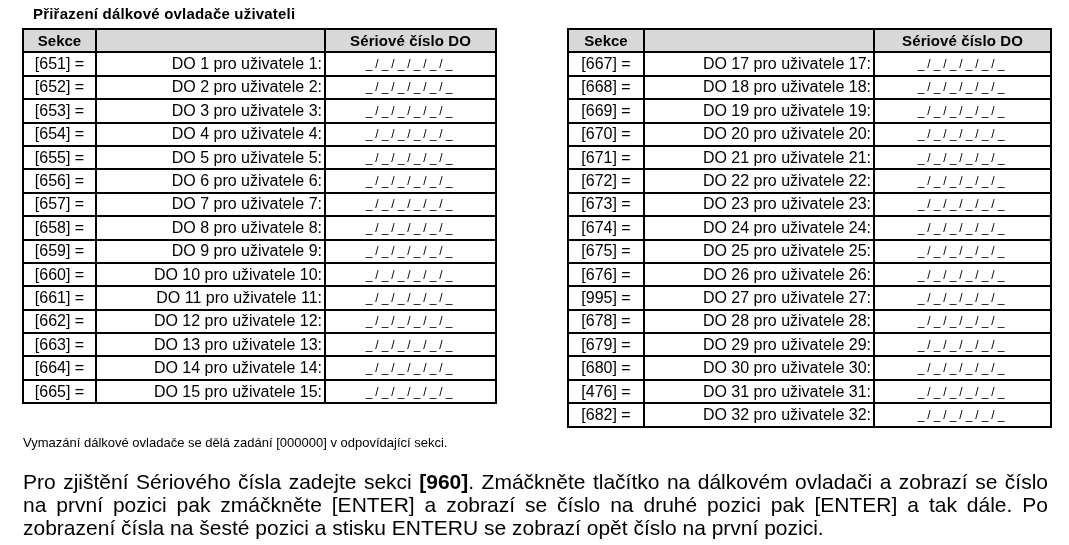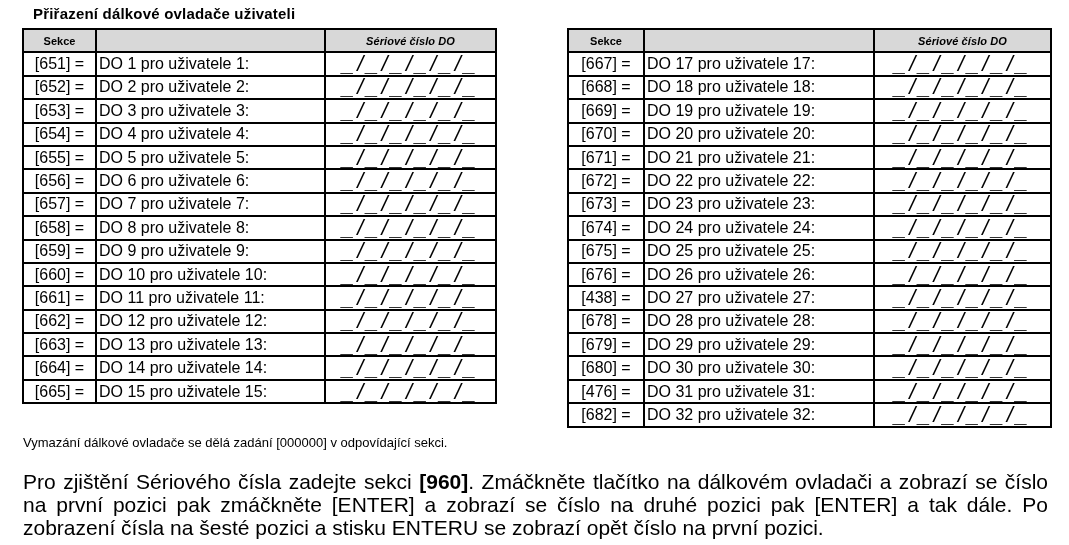--- a/index.html
+++ b/index.html
@@ -26,28 +26,28 @@
   table.left-table{width:473px;margin-right:70px;}
   table.right-table{width:483px;}
   th,td{
     border:2px solid var(--border);
     height:21.4px;padding:0 2px;
     font-size:16px;line-height:20px;
     white-space:nowrap;overflow:hidden;
   }
   th{
     background:var(--header-bg);
-    font-weight:bold;font-size:11px;
+    font-weight:bold;font-size:15px;
   }
   th.h-section{text-align:center;}
   th.h-middle{text-align:center;}
-  th.h-serial{text-align:center;letter-spacing:0.1px;font-style:italic;}
+  th.h-serial{text-align:center;letter-spacing:0.1px;}
   td.col-section{text-align:center;}
-  td.col-label{text-align:left;margin-left:21px;}
-  td.col-serial{text-align:center;letter-spacing:3px;font-size:22px;font-style:italic;}
+  td.col-label{text-align:right;margin-left:21px;}
+  td.col-serial{text-align:center;letter-spacing:3px;font-size:12px;}
   .left-table .c-section{width:73px;}
   .left-table .c-label{width:229px;}
   .left-table .c-serial{width:171px;}
   .right-table .c-section{width:76px;}
   .right-table .c-label{width:230px;}
   .right-table .c-serial{width:177px;}
   .erase-note{
     font-size:13px;line-height:21px;
     margin:4px 0 0 1px;
   }
@@ -217,21 +217,21 @@
             <td class="col-section">[675] =</td>
             <td class="col-label">DO 25 pro uživatele 25:</td>
             <td class="col-serial">_/_/_/_/_/_</td>
           </tr>
           <tr>
             <td class="col-section">[676] =</td>
             <td class="col-label">DO 26 pro uživatele 26:</td>
             <td class="col-serial">_/_/_/_/_/_</td>
           </tr>
           <tr>
-            <td class="col-section">[438] =</td>
+            <td class="col-section">[995] =</td>
             <td class="col-label">DO 27 pro uživatele 27:</td>
             <td class="col-serial">_/_/_/_/_/_</td>
           </tr>
           <tr>
             <td class="col-section">[678] =</td>
             <td class="col-label">DO 28 pro uživatele 28:</td>
             <td class="col-serial">_/_/_/_/_/_</td>
           </tr>
           <tr>
             <td class="col-section">[679] =</td>

